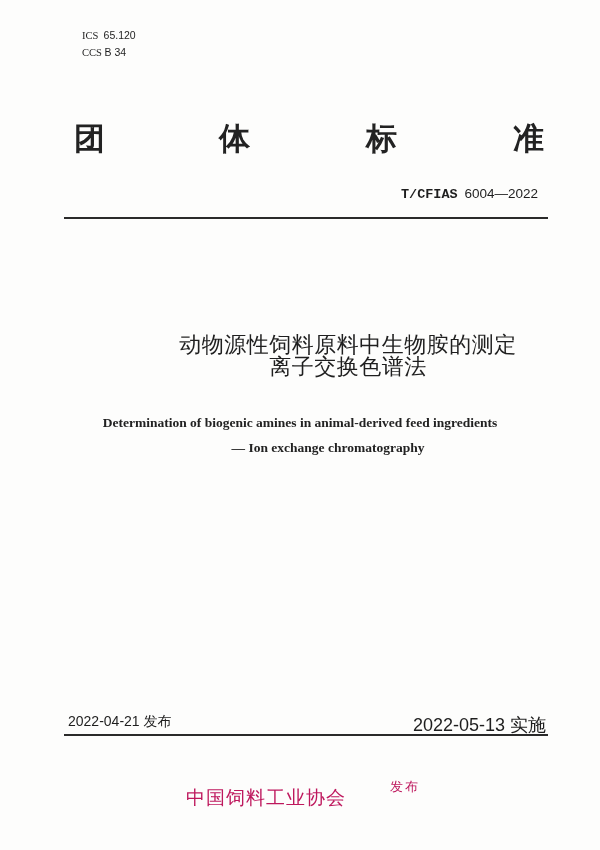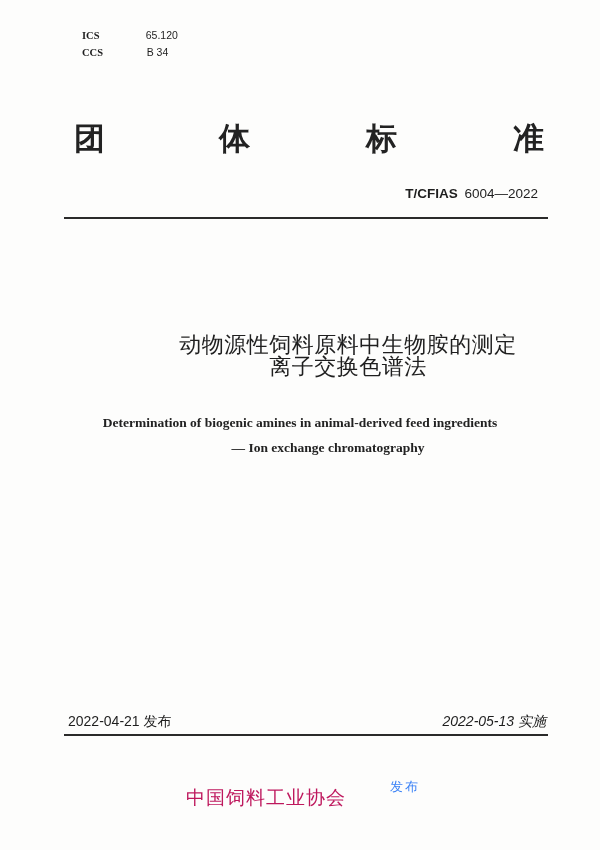--- a/index.html
+++ b/index.html
@@ -2,39 +2,39 @@
 <html><head>
   <meta charset="utf-8">
   <style>
     html, body { margin: 0; padding: 0; }
     body {
       width: 600px; height: 850px; background: #fdfdfc; position: relative; overflow: hidden;
       color: #1e1e1e;
     }
     .abs { position: absolute; }
     .codes { left: 82px; top: 27px; font-family: "Liberation Serif", serif; font-size: 10.5px; line-height: 16px; }
-    .codes .lbl { font-weight: bold; }
-    .codes .val { font-family: "Liberation Sans", sans-serif; font-weight: normal; margin-left: 41px; }
+    .codes .lbl { font-weight: normal; }
+    .codes .val { font-family: "Liberation Sans", sans-serif; font-weight: normal; }
     .big-title { left: 0; top: 118px; width: 600px; height: 40px; }
     .big-title span { position: absolute; top: 0; font-family: "DejaVu Serif", serif; font-weight: bold; font-size: 31px; line-height: 40px; color: #222; }
     .std-no { right: 62px; top: 186px; font-size: 13.5px; }
-    .std-no .pre { font-family: Liberation Sans, sans-serif; font-weight: bold; }
+    .std-no .pre { font-family: Liberation Mono, monospace; font-weight: bold; }
     .std-no .num { font-family: Liberation Sans, sans-serif; }
     .rule-top { left: 64px; top: 217px; width: 484px; height: 1.6px; background: #2a2a2a; }
     .cn-title { left: 0; width: 600px; text-align: center; font-family: "DejaVu Sans", sans-serif; font-size: 22px; color: #1f1f1f; letter-spacing: 0.5px; padding-left: 48px; }
     .cn-title.l1 { top: 330px; }
     .cn-title.l2 { top: 352px; }
     .en-title { left: 0; width: 600px; text-align: center; font-family: "Liberation Serif", serif; font-weight: bold; font-size: 13.5px; color: #222; }
     .en-title.l1 { top: 415px; }
     .en-title.l2 { top: 440px; margin-left: 28px; }
     .date-left { left: 68px; top: 713px; font-family: "Liberation Sans", sans-serif; font-size: 14px; }
-    .date-right { right: 54px; top: 713px; font-family: "Liberation Sans", sans-serif; font-size: 14px; font-style: italic; }
+    .date-right { right: 54px; top: 713px; font-family: "Liberation Sans", sans-serif; font-size: 18px; }
     .rule-bottom { left: 64px; top: 734px; width: 484px; height: 1.6px; background: #2a2a2a; }
     .publisher { left: 186px; top: 785px; font-family: "DejaVu Serif", serif; font-size: 19px; letter-spacing: 1px; color: #be185d; }
-    .publish-label { left: 390px; top: 778px; font-family: "DejaVu Sans", sans-serif; font-size: 13px; letter-spacing: 2px; color: #3b82f6; }
+    .publish-label { left: 390px; top: 778px; font-family: "DejaVu Sans", sans-serif; font-size: 13px; letter-spacing: 2px; color: #be185d; }
   </style>
 </head>
 <body>
 
 <div class="abs codes">
   <div>
     <span class="lbl">ICS</span>&nbsp;
     <span class="val">65.120</span>
   </div>
   <div>

